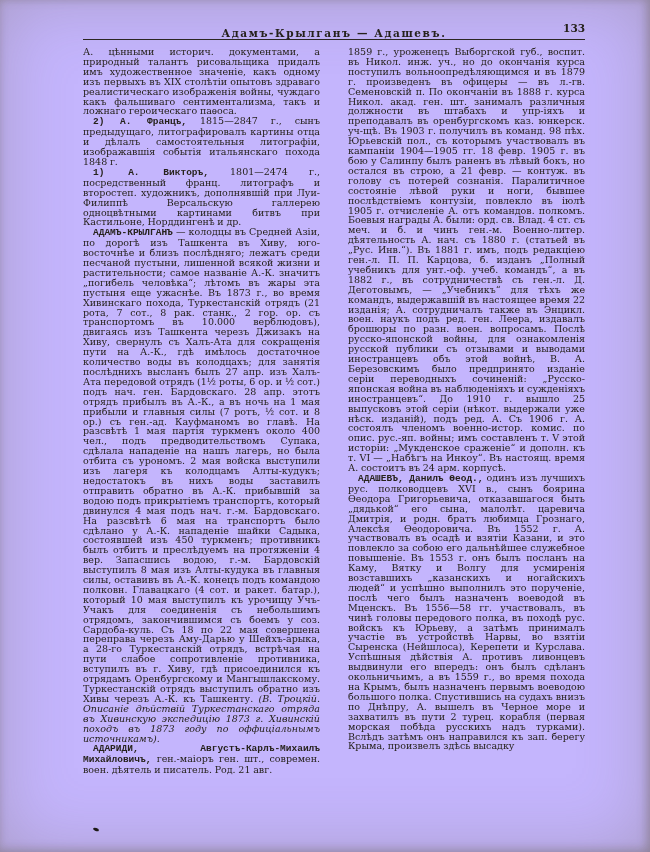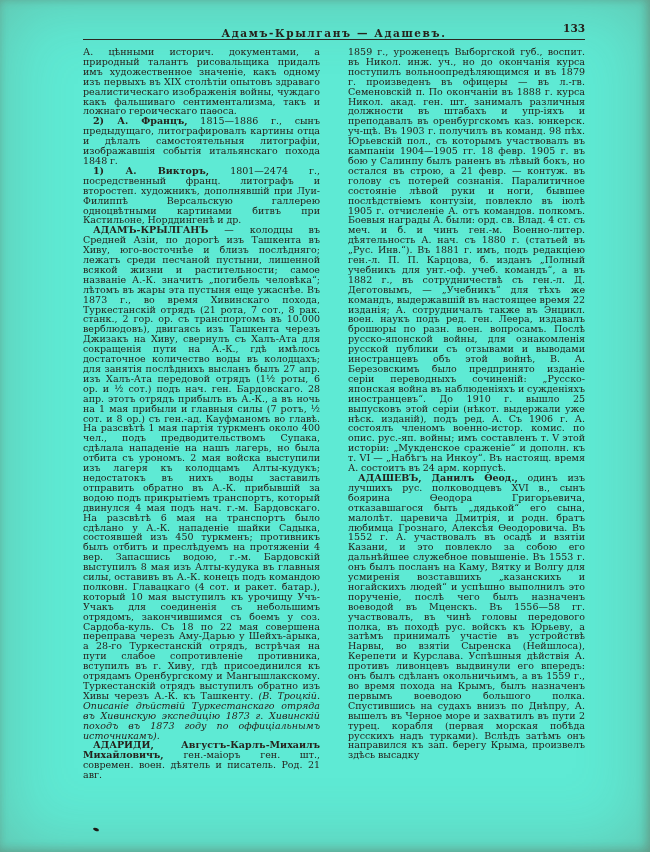--- a/index.html
+++ b/index.html
@@ -1,53 +1,53 @@
 <!DOCTYPE html>
 <html><head>
 <meta charset="utf-8">
 <style>
   * { margin:0; padding:0; box-sizing:border-box; }
   html,body { width:650px; height:852px; }
   body { background:#c8c5bd; font-family:"DejaVu Serif","Liberation Serif",serif; }
   .page {
     position:relative; width:650px; height:852px; overflow:hidden;
-    background:#5eead4; color:#26221c;
+    background:#c4b5fd; color:#26221c;
     box-shadow: inset 0 0 70px rgba(110,100,80,.30), inset -4px 0 10px rgba(95,85,70,.28), inset 0 -4px 10px rgba(95,85,70,.18);
   }
   .content { position:absolute; left:83px; top:22px; width:502px; }
   .header { position:relative; height:14px; text-align:center; }
   .header-title { font-weight:bold; font-size:10.5px; letter-spacing:1.6px; }
   .page-number { position:absolute; right:0; top:0; font-weight:bold; font-size:10.5px;text-align:center; }
   .rule { border-top:1px solid #2c2722; margin:3px 0 7px 0; }
   .columns { display:flex; gap:28px; }
   .col { width:245px; font-size:9.5px; line-height:9.9px; text-align:justify; }
   .col p { text-indent:10px; word-spacing:-0.3px; }
   .col p.cont { text-indent:0; }
   .col p.entry { }
-  .lead { font-weight:bold; }
+  .lead { font-weight:bold;font-family:Liberation Mono, monospace; }
   .cite { font-style:italic; }
   .speck { position:absolute; left:93px; top:828px; width:6px; height:3px; background:#1d1a16; border-radius:50%; transform:rotate(18deg); }
 </style>
 </head>
 <body>
 
 <div class="page">
   <div class="content">
 
     <div class="header">
       <span class="header-title">Адамъ-Крылганъ — Адашевъ.</span>
       <span class="page-number">133</span>
     </div>
     <div class="rule"></div>
 
     <div class="columns">
 
       <div class="col">
         <p class="cont"><span>А. цѣнными историч. документами, а природный талантъ рисовальщика придалъ имъ художественное значеніе, какъ одному изъ первыхъ въ XIX столѣтіи опытовъ здраваго реалистическаго изображенія войны, чуждаго какъ фальшиваго сентиментализма, такъ и ложнаго героическаго паѳоса.</span></p>
-        <p><span class="lead">2) А. Францъ,</span><span> 1815—1886 г., сынъ предыдущаго, литографировалъ картины отца и дѣлалъ самостоятельныя литографіи, изображавшія событія итальянскаго похода 1848 г.</span></p>
+        <p><span class="lead">2) А. Францъ,</span><span> 1815—2847 г., сынъ предыдущаго, литографировалъ картины отца и дѣлалъ самостоятельныя литографіи, изображавшія событія итальянскаго похода 1848 г.</span></p>
         <p><span class="lead">1) А. Викторъ,</span><span> 1801—2474 г., посредственный франц. литографъ и второстеп. художникъ, дополнявшій при Луи-Филиппѣ Версальскую галлерею одноцвѣтными картинами битвъ при Кастильоне, Норддингенѣ и др.</span></p>
         <p class="entry"><span class="lead">АДАМЪ-КРЫЛГАНЪ</span><span> — колодцы въ Средней Азіи, по дорогѣ изъ Ташкента въ Хиву, юго-восточнѣе и близъ послѣдняго; лежатъ среди песчаной пустыни, лишенной всякой жизни и растительности; самое названіе А.-К. значитъ „погибель человѣка“; лѣтомъ въ жары эта пустыня еще ужаснѣе. Въ 1873 г., во время Хивинскаго похода, Туркестанскій отрядъ (21 рота, 7 сот., 8 рак. станк., 2 гор. ор. съ транспортомъ въ 10.000 верблюдовъ), двигаясь изъ Ташкента черезъ Джизакъ на Хиву, свернулъ съ Халъ-Ата для сокращенія пути на А.-К., гдѣ имѣлось достаточное количество воды въ колодцахъ; для занятія послѣднихъ высланъ былъ 27 апр. изъ Халъ-Ата передовой отрядъ (1½ роты, 6 ор. и ½ сот.) подъ нач. ген. Бардовскаго. 28 апр. этотъ отрядъ прибылъ въ А.-К., а въ ночь на 1 мая прибыли и главныя силы (7 ротъ, ½ сот. и 8 ор.) съ ген.-ад. Кауфманомъ во главѣ. На разсвѣтѣ 1 мая партія туркменъ около 400 чел., подъ предводительствомъ Супака, сдѣлала нападеніе на нашъ лагерь, но была отбита съ урономъ. 2 мая войска выступили изъ лагеря къ колодцамъ Алты-кудукъ; недостатокъ въ нихъ воды заставилъ отправить обратно въ А.-К. прибывшій за водою подъ прикрытіемъ транспортъ, который двинулся 4 мая подъ нач. г.-м. Бардовскаго. На разсвѣтѣ 6 мая на транспортъ было сдѣлано у А.-К. нападеніе шайки Садыка, состоявшей изъ 450 туркменъ; противникъ былъ отбитъ и преслѣдуемъ на протяженіи 4 вер. Запасшись водою, г.-м. Бардовскій выступилъ 8 мая изъ Алты-кудука въ главныя силы, оставивъ въ А.-К. конецъ подъ командою полковн. Главацкаго (4 сот. и ракет. батар.), который 10 мая выступилъ къ урочищу Учъ-Учакъ для соединенія съ небольшимъ отрядомъ, закончившимся съ боемъ у соз. Сардоба-куль. Съ 18 по 22 мая совершена переправа черезъ Аму-Дарью у Шейхъ-арыка, а 28-го Туркестанскій отрядъ, встрѣчая на пути слабое сопротивленіе противника, вступилъ въ г. Хиву, гдѣ присоединился къ отрядамъ Оренбургскому и Мангышлакскому. Туркестанскій отрядъ выступилъ обратно изъ Хивы черезъ А.-К. къ Ташкенту.</span><span class="cite"> (В. Троцкій. Описаніе дѣйствій Туркестанскаго отряда въ Хивинскую экспедицію 1873 г. Хивинскій походъ въ 1873 году по оффиціальнымъ источникамъ).</span></p>
         <p class="entry"><span class="lead">АДАРИДИ, Августъ-Карлъ-Михаилъ Михайловичъ,</span><span> ген.-маіоръ ген. шт., современ. воен. дѣятель и писатель. Род. 21 авг.</span></p>
       </div>
 
       <div class="col">
         <p class="cont"><span>1859 г., уроженецъ Выборгской губ., воспит. въ Никол. инж. уч., но до окончанія курса поступилъ вольноопредѣляющимся и въ 1879 г. произведенъ въ офицеры — въ л.-гв. Семеновскій п. По окончаніи въ 1888 г. курса Никол. акад. ген. шт. занималъ различныя должности въ штабахъ и упр-іяхъ и преподавалъ въ оренбургскомъ каз. юнкерск. уч-щѣ. Въ 1903 г. получилъ въ команд. 98 пѣх. Юрьевскій пол., съ которымъ участвовалъ въ кампаніи 1904—1905 гг. 18 февр. 1905 г. въ бою у Салинпу былъ раненъ въ лѣвый бокъ, но остался въ строю, а 21 февр. — контуж. въ голову съ потерей сознанія. Паралитичное состояніе лѣвой руки и ноги, бывшее послѣдствіемъ контузіи, повлекло въ іюлѣ 1905 г. отчисленіе А. отъ командов. полкомъ. Боевыя награды А. были: орд. св. Влад. 4 ст. съ меч. и б. и чинъ ген.-м. Военно-литер. дѣятельность А. нач. съ 1880 г. (статьей въ „Рус. Инв.“). Въ 1881 г. имъ, подъ редакціею ген.-л. П. П. Карцова, б. изданъ „Полный учебникъ для унт.-оф. учеб. командъ“, а въ 1882 г., въ сотрудничествѣ съ ген.-л. Д. Деготовымъ, — „Учебникъ“ для тѣхъ же командъ, выдержавшій въ настоящее время 22 изданія; А. сотрудничалъ также въ Энцикл. воен. наукъ подъ ред. ген. Леера, издавалъ брошюры по разн. воен. вопросамъ. Послѣ русско-японской войны, для ознакомленія русской публики съ отзывами и выводами иностранцевъ объ этой войнѣ, В. А. Березовскимъ было предпринято изданіе серіи переводныхъ сочиненій: „Русско-японская война въ наблюденіяхъ и сужденіяхъ иностранцевъ“. До 1910 г. вышло 25 выпусковъ этой серіи (нѣкот. выдержали уже нѣск. изданій), подъ ред. А. Съ 1906 г. А. состоялъ членомъ военно-истор. комис. по опис. рус.-яп. войны; имъ составленъ т. V этой исторіи: „Мукденское сраженіе“ и дополн. къ т. VI — „Набѣгъ на Инкоу“. Въ настоящ. время А. состоитъ въ 24 арм. корпусѣ.</span></p>
         <p class="entry"><span class="lead">АДАШЕВЪ, Данилъ Ѳеод.,</span><span> одинъ изъ лучшихъ рус. полководцевъ XVI в., сынъ боярина Ѳеодора Григорьевича, отказавшагося быть „дядькой“ его сына, малолѣт. царевича Дмитрія, и родн. братъ любимца Грознаго, Алексѣя Ѳеодоровича. Въ 1552 г. А. участвовалъ въ осадѣ и взятіи Казани, и это повлекло за собою его дальнѣйшее служебное повышеніе. Въ 1553 г. онъ былъ посланъ на Каму, Вятку и Волгу для усмиренія возставшихъ „казанскихъ и ногайскихъ людей“ и успѣшно выполнилъ это порученіе, послѣ чего былъ назначенъ воеводой въ Мценскъ. Въ 1556—58 гг. участвовалъ, въ чинѣ головы передового полка, въ походѣ рус. войскъ къ Юрьеву, а затѣмъ принималъ участіе въ устройствѣ Нарвы, во взятіи Сыренска (Нейшлоса), Керепети и Курслава. Успѣшныя дѣйствія А. противъ ливонцевъ выдвинули его впередъ: онъ былъ сдѣланъ окольничьимъ, а въ 1559 г., во время похода на Крымъ, былъ назначенъ первымъ воеводою большого полка. Спустившись на судахъ внизъ по Днѣпру, А. вышелъ въ Черное море и захватилъ въ пути 2 турец. корабля (первая морская побѣда русскихъ надъ турками). Вслѣдъ затѣмъ онъ направился къ зап. берегу Крыма, произвелъ здѣсь высадку</span></p>
       </div>
 

